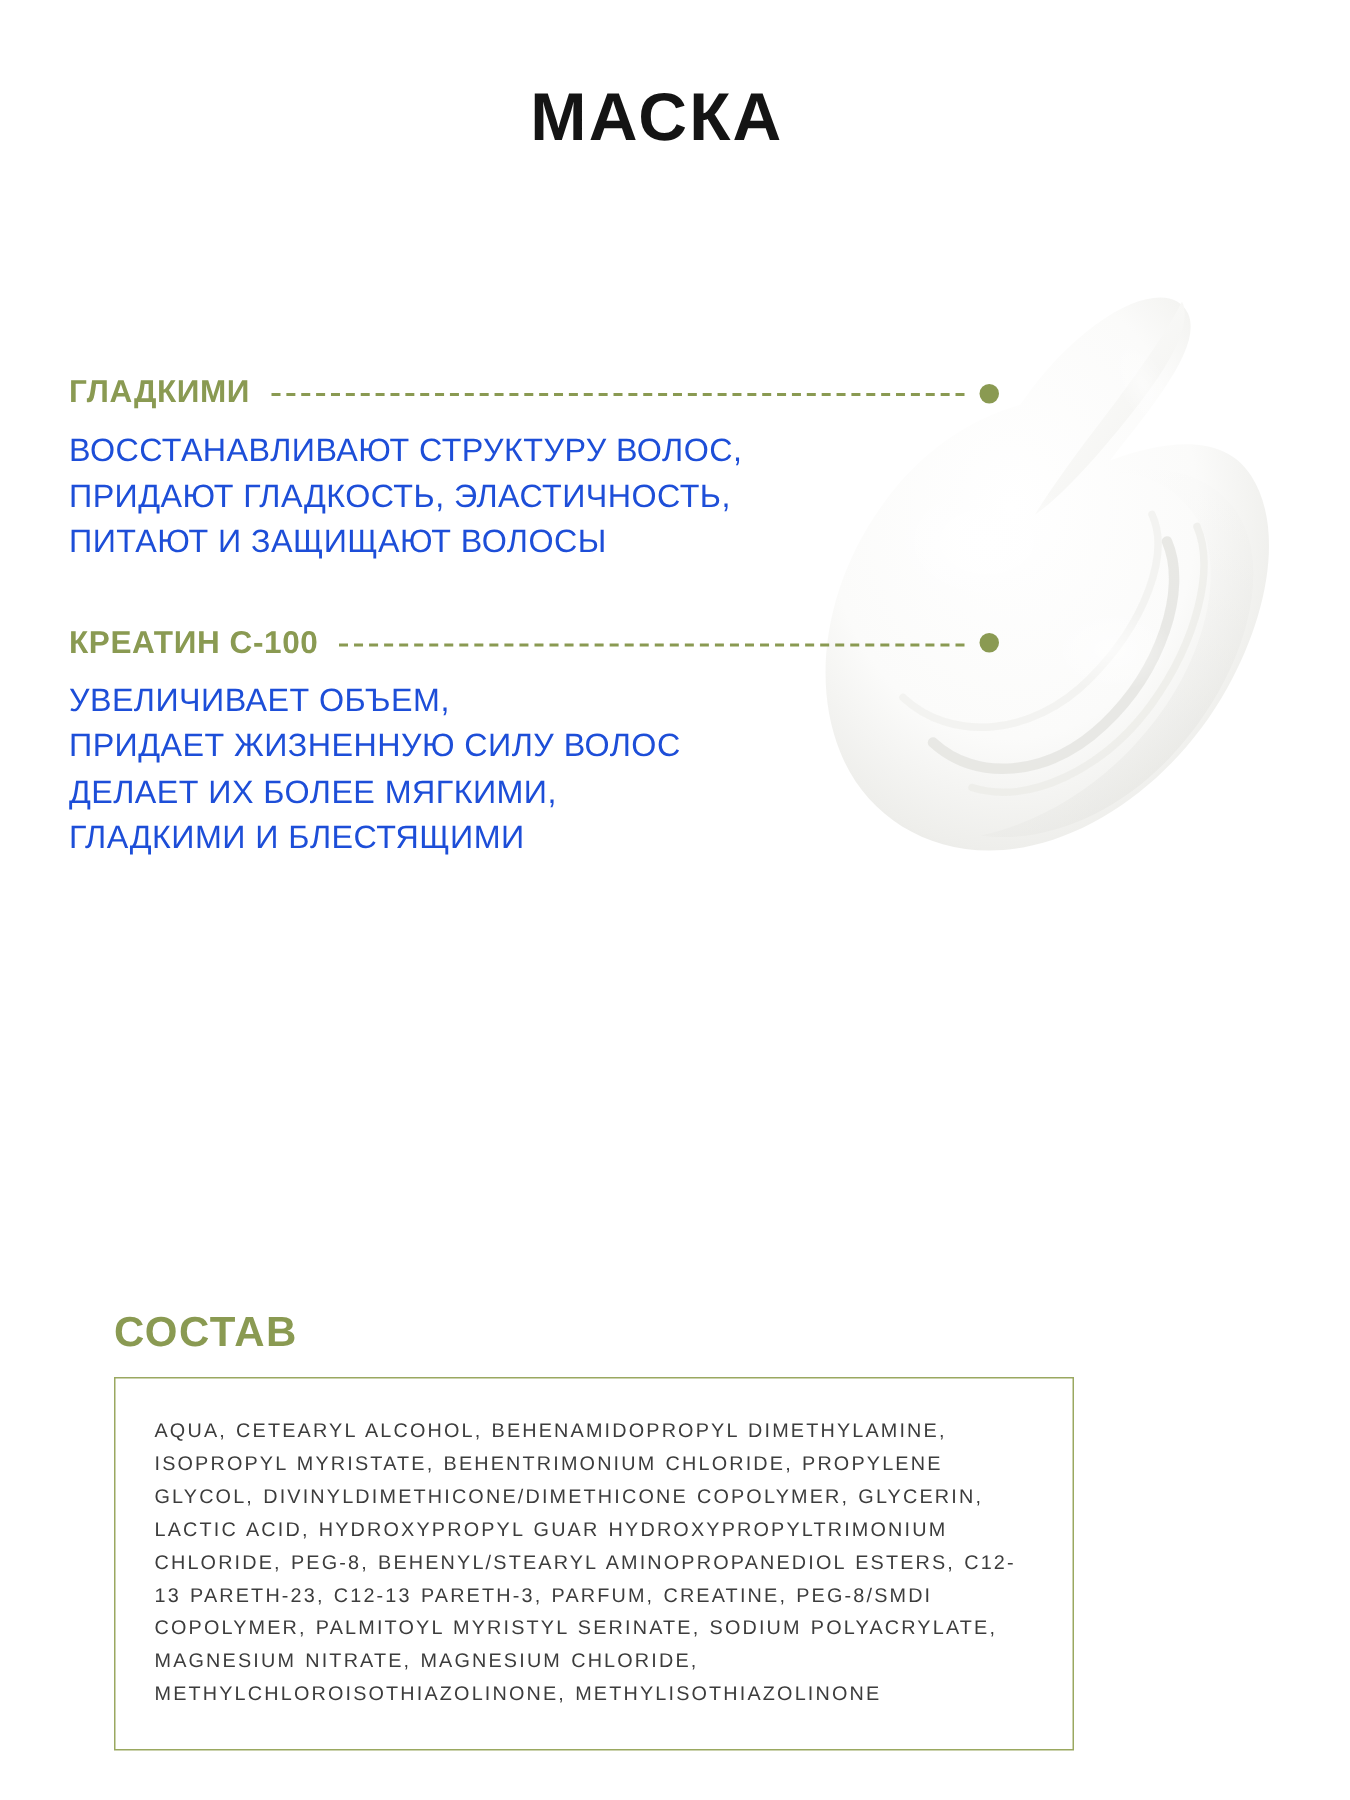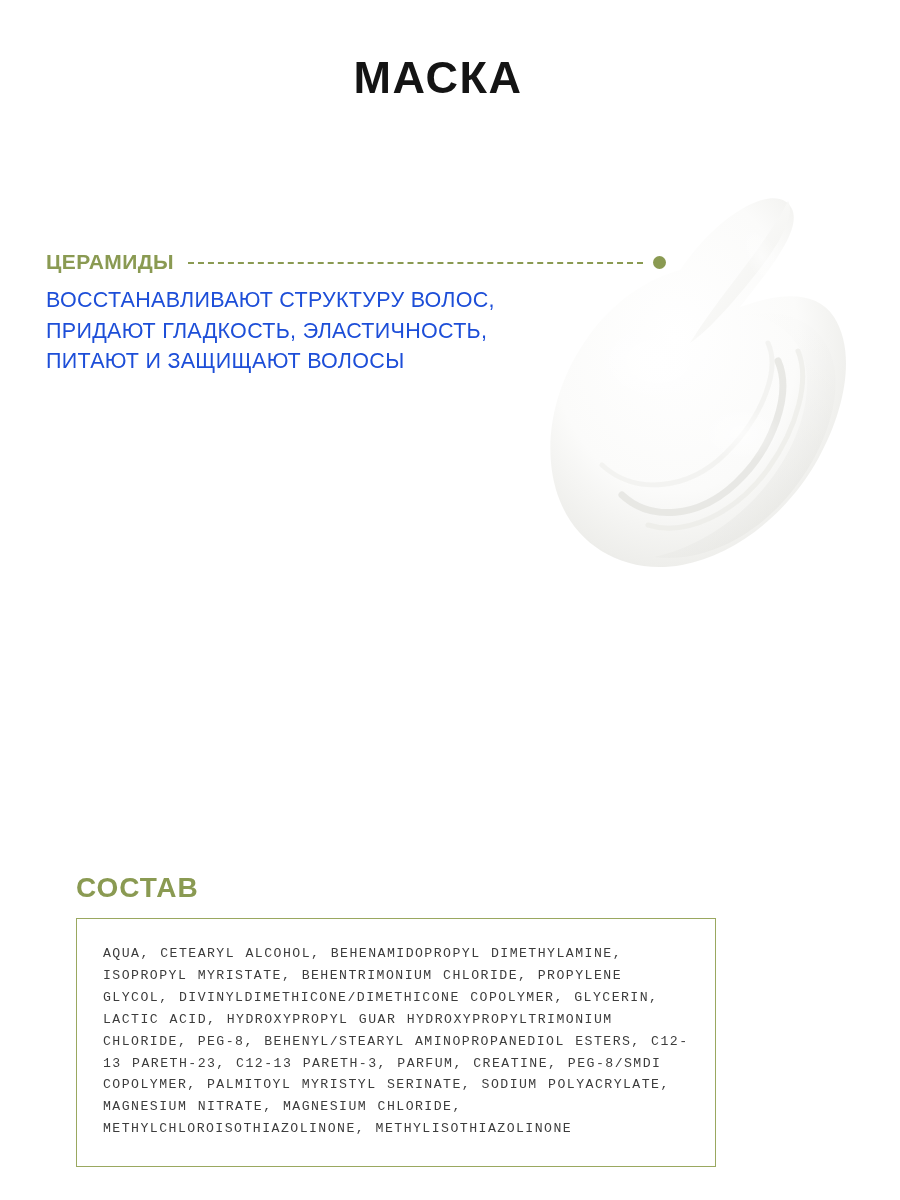--- a/index.html
+++ b/index.html
@@ -100,21 +100,20 @@
     font-size: 28px;
     font-weight: bold;
     color: #8a9a52;
     letter-spacing: 1px;
     margin-bottom: 14px;
   }
   .composition-box {
     border: 1.5px solid #9aa860;
     padding: 24px 26px 26px 26px;
     box-sizing: border-box;
-    font-family: Liberation Mono, monospace;
   }
   .composition-text {
     font-size: 13.2px;
     line-height: 1.66;
     letter-spacing: 1.45px;
     color: #3c3c3c;
     text-transform: uppercase;
     word-spacing: 1px;
   }
 </style>
@@ -166,29 +165,40 @@
     <ellipse cx="128" cy="196" rx="66" ry="46" fill="url(#hiLight)"></ellipse>
     <ellipse cx="210" cy="268" rx="42" ry="28" fill="url(#hiLight)" opacity="0.7"></ellipse>
     <ellipse cx="232" cy="92" rx="16" ry="34" fill="url(#hiLight)" opacity="0.6" transform="rotate(-28 232 92)"></ellipse>
   </svg>
 </div>
 
 <div class="features">
 
   <div class="feature">
     <div class="feature-head">
-      <div class="feature-title">ЦЕРАМИДЫ</div>
+      <div class="feature-title">ГЛАДКИМИ</div>
       <div class="dash-line"></div>
       <div class="dot"></div>
     </div>
     <div class="feature-body">ВОССТАНАВЛИВАЮТ СТРУКТУРУ ВОЛОС,
 ПРИДАЮТ ГЛАДКОСТЬ, ЭЛАСТИЧНОСТЬ,
 ПИТАЮТ И ЗАЩИЩАЮТ ВОЛОСЫ</div>
   </div>
 
+  <div class="feature">
+    <div class="feature-head">
+      <div class="feature-title">КРЕАТИН С-100</div>
+      <div class="dash-line"></div>
+      <div class="dot"></div>
+    </div>
+    <div class="feature-body">УВЕЛИЧИВАЕТ ОБЪЕМ,
+ПРИДАЕТ ЖИЗНЕННУЮ СИЛУ ВОЛОС
+ДЕЛАЕТ ИХ БОЛЕЕ МЯГКИМИ,
+ГЛАДКИМИ И БЛЕСТЯЩИМИ</div>
+  </div>
 
 </div>
 
 <div class="composition">
   <div class="composition-title">СОСТАВ</div>
   <div class="composition-box">
     <div class="composition-text">AQUA, CETEARYL ALCOHOL, BEHENAMIDOPROPYL DIMETHYLAMINE, ISOPROPYL MYRISTATE, BEHENTRIMONIUM CHLORIDE, PROPYLENE GLYCOL, DIVINYLDIMETHICONE/DIMETHICONE COPOLYMER, GLYCERIN, LACTIC ACID, HYDROXYPROPYL GUAR HYDROXYPROPYLTRIMONIUM CHLORIDE, PEG-8, BEHENYL/STEARYL AMINOPROPANEDIOL ESTERS, C12-13 PARETH-23, C12-13 PARETH-3, PARFUM, CREATINE, PEG-8/SMDI COPOLYMER, PALMITOYL MYRISTYL SERINATE, SODIUM POLYACRYLATE, MAGNESIUM NITRATE, MAGNESIUM CHLORIDE, METHYLCHLOROISOTHIAZOLINONE, METHYLISOTHIAZOLINONE</div>
   </div>
 </div>
 

